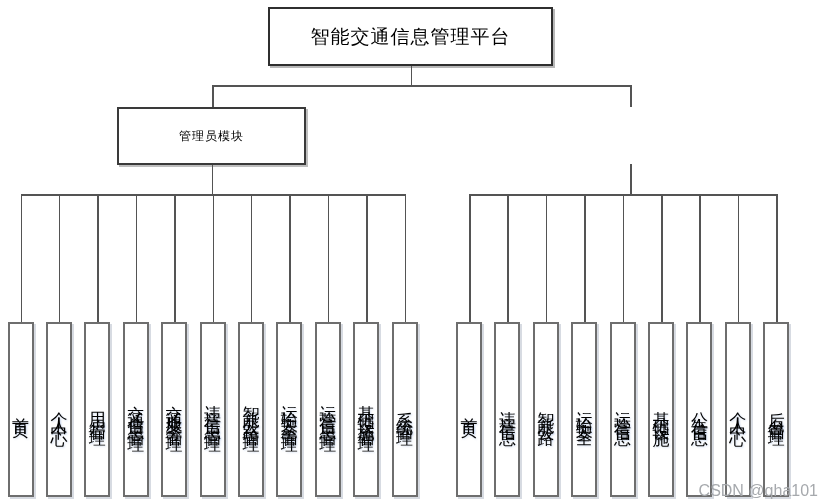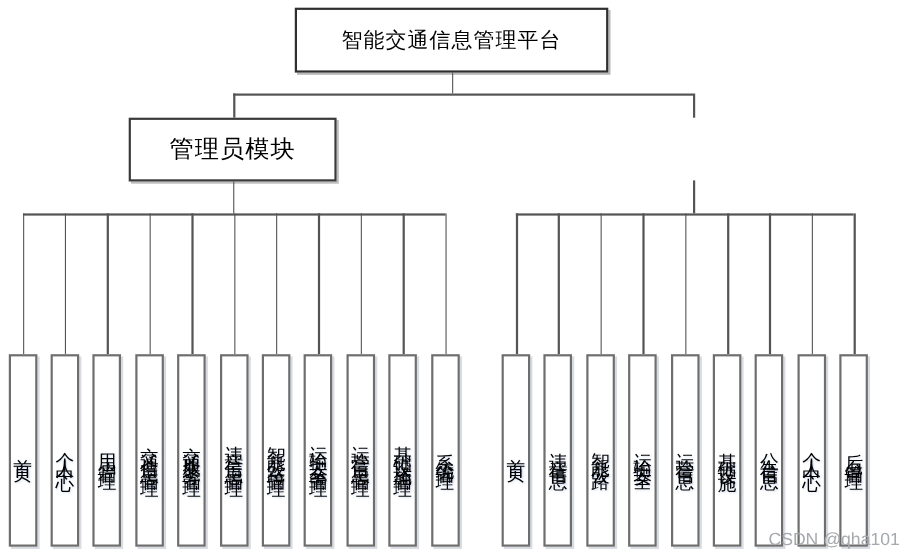--- a/index.html
+++ b/index.html
@@ -23,21 +23,21 @@
   .box.root {
     left: 268px; top: 7px; width: 285px; height: 59px;
     border: 2px solid #2f2f2f;
     box-shadow: 2px 2px 0 rgba(125,125,125,0.55);
     font-size: 19px;
     letter-spacing: 1px;
   }
   .box.module {
     border: 2px solid #3a3a3a;
     box-shadow: 2px 2px 0 rgba(125,125,125,0.5);
-    font-size: 22px;
+    font-size: 12px;
     letter-spacing: 1px;
   }
   #module-0 { left: 117px; top: 107px; width: 189px; height: 58px; }
   #module-1 { left: 542px; top: 107px; width: 175px; height: 57px; }
   .box.leaf {
     border: 2px solid #6e6e6e;
     box-shadow: 2px 2px 0 rgba(150,160,178,0.38);
   }
   .vtext {
     writing-mode: vertical-rl;

